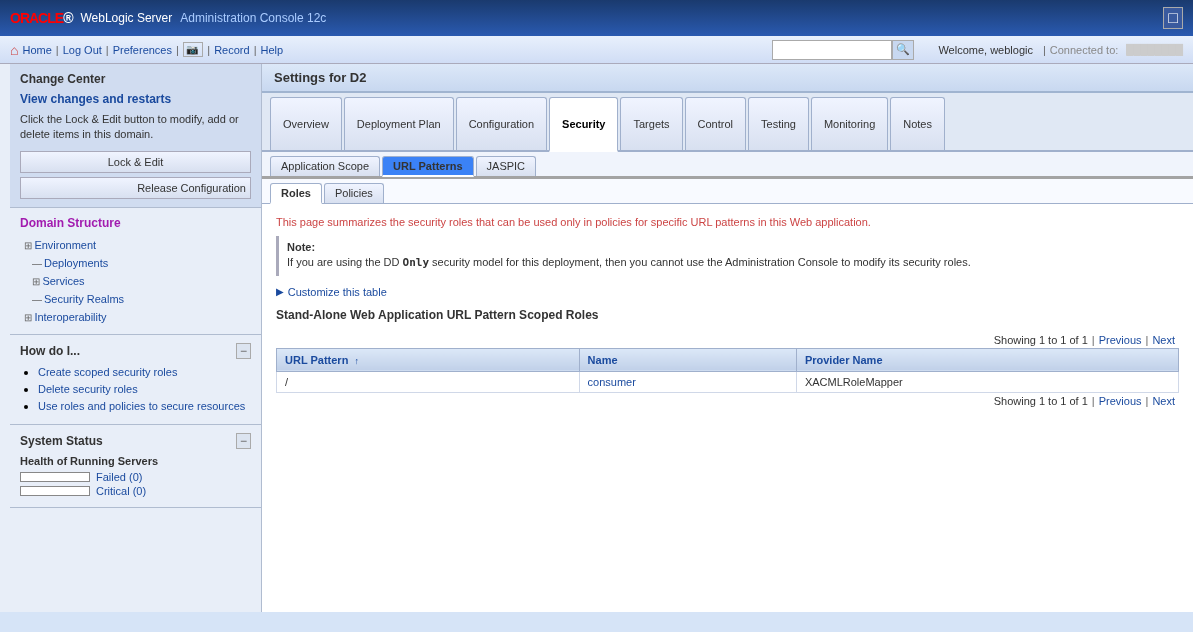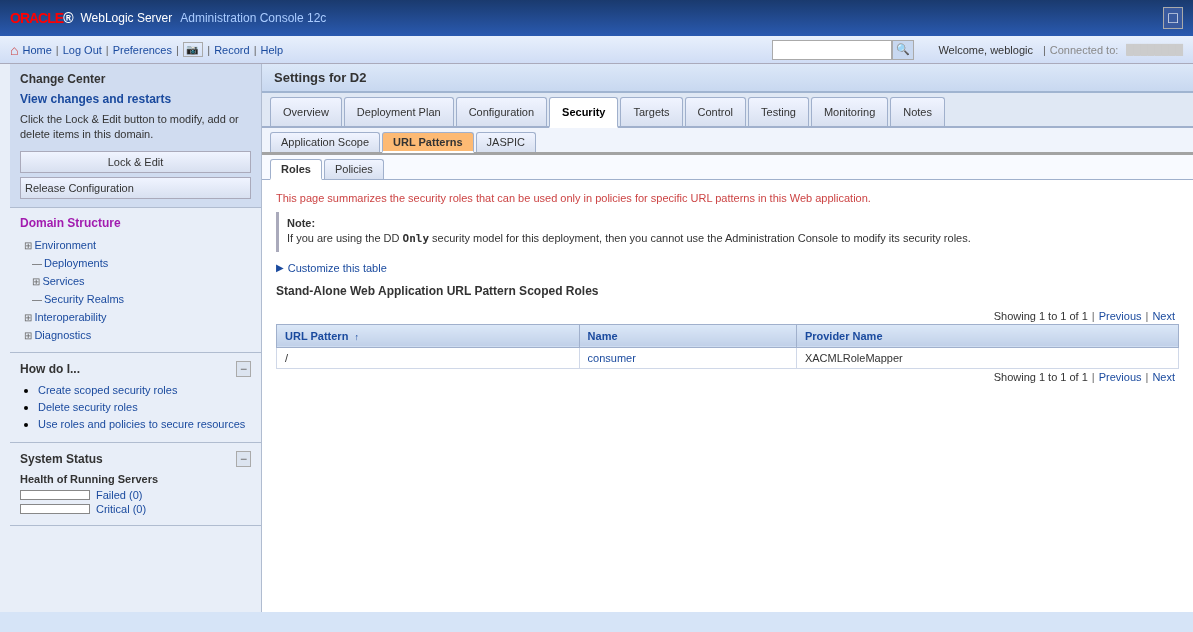--- a/index.html
+++ b/index.html
@@ -55,21 +55,21 @@
     }
     .sidebar-section {
       border-bottom: 1px solid #b0bcd0;
       padding: 8px 10px;
     }
     .sidebar-change-center { background: #d0dcf0; }
     .change-center-title { font-weight: bold; font-size: 12px; color: #333; margin-bottom: 6px; }
     .view-changes-link { color: #1a4a9e; font-weight: bold; font-size: 12px; cursor: pointer; text-decoration: none; }
     .change-center-desc { font-size: 11px; color: #333; margin: 6px 0 8px 0; line-height: 1.4; }
     .btn-lock { display: block; width: 100%; background: linear-gradient(to bottom, #f0f4ff, #d8e0f0); border: 1px solid #aab; padding: 4px; text-align: center; cursor: pointer; font-size: 11px; margin-bottom: 4px; color: #333; }
-    .btn-release { display: block; width: 100%; background: linear-gradient(to bottom, #f0f4ff, #d8e0f0); border: 1px solid #aab; padding: 4px; text-align: left; cursor: pointer; font-size: 11px; color: #333; }
+    .btn-release { display: block; width: 100%; background: linear-gradient(to bottom, #f0f4ff, #d8e0f0); border: 1px solid #aab; padding: 4px; text-align: right; cursor: pointer; font-size: 11px; color: #333; }
 
     .domain-structure-title { font-weight: bold; font-size: 12px; color: #a21caf; margin-bottom: 6px; }
     .tree-item { padding: 2px 0 2px 4px; }
     .tree-item a { color: #1a4a9e; text-decoration: none; font-size: 11px; cursor: pointer; }
     .tree-group { padding-left: 12px; }
     .tree-expand { color: #666; font-size: 10px; margin-right: 2px; }
 
     .howdoi-header { display: flex; justify-content: space-between; align-items: center; }
     .howdoi-title { font-weight: bold; font-size: 12px; color: #333; }
     .collapse-btn { cursor: pointer; color: #666; font-size: 12px; border: 1px solid #aaa; padding: 0 3px; background: #dce4f0; }
@@ -103,21 +103,21 @@
 
     
     .tabs-row {
       display: flex;
       background: #e0e8f4;
       border-bottom: 2px solid #a0b0cc;
       padding: 4px 8px 0 8px;
       gap: 2px;
     }
     .tab {
-      padding: 8px 12px;
+      padding: 20px 12px;
       font-size: 11px;
       cursor: pointer;
       border: 1px solid #a0b0cc;
       border-bottom: none;
       background: linear-gradient(to bottom, #f0f4ff, #d8e0f0);
       color: #333;
       border-radius: 3px 3px 0 0;
     }
     .tab.active {
       background: #fff;
@@ -138,21 +138,21 @@
       padding: 3px 10px;
       font-size: 11px;
       cursor: pointer;
       border: 1px solid #a0b0cc;
       border-bottom: none;
       background: linear-gradient(to bottom, #f0f4ff, #d8e0f0);
       color: #333;
       border-radius: 3px 3px 0 0;
     }
     .subtab.active {
-      background: #fdba74;
+      background: #3b82f6;
       font-weight: bold;
       border-bottom: 2px solid #fff;
       margin-bottom: -1px;
     }
 
     .subtabs2-row {
       display: flex;
       background: #f8faff;
       border-bottom: 1px solid #a0b0cc;
       padding: 4px 8px 0 8px;
@@ -275,23 +275,20 @@
       </div>
       <div class="tree-item tree-group">
         <span class="tree-expand">⊞</span><a>Services</a>
       </div>
       <div class="tree-item tree-group">
         <span class="tree-expand">—</span><a>Security Realms</a>
       </div>
       <div class="tree-item">
         <span class="tree-expand">⊞</span><a>Interoperability</a>
       </div>
-      <div class="tree-item">
-        <span class="tree-expand">⊞</span><a>Diagnostics</a>
-      </div>
     </div>
 
     <div class="sidebar-section">
       <div class="howdoi-header">
         <span class="howdoi-title">How do I...</span>
         <span class="collapse-btn">−</span>
       </div>
       <ul class="howdoi-list">
         <li><a>Create scoped security roles</a></li>
         <li><a>Delete security roles</a></li>

